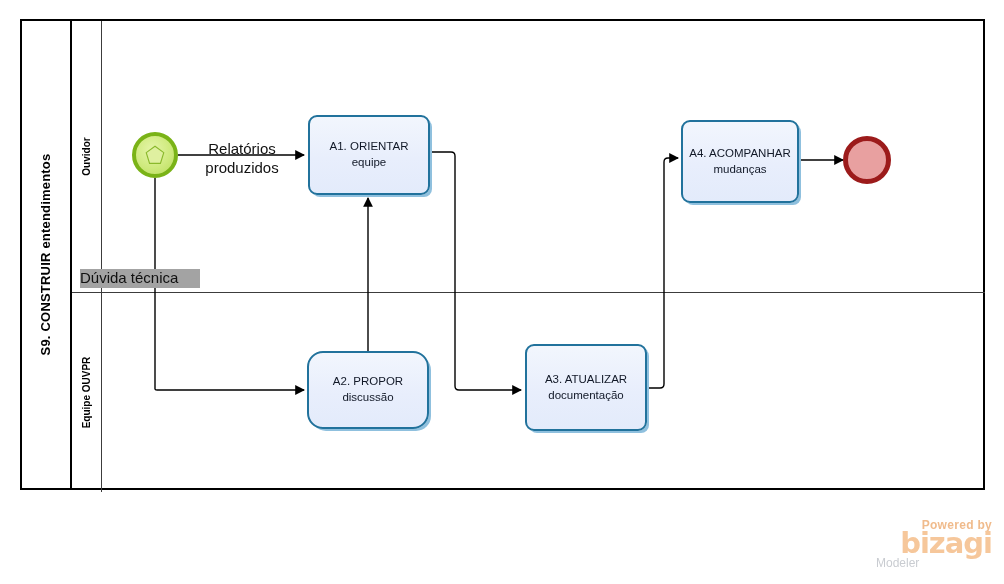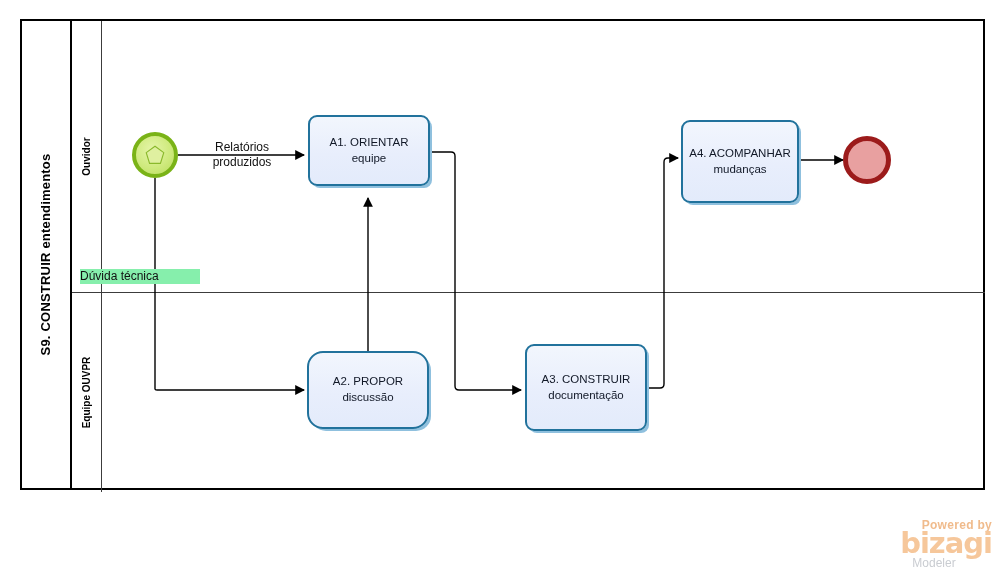--- a/index.html
+++ b/index.html
@@ -125,21 +125,21 @@
     width: 21px; height: 21px;
   }
   .end-event {
     border: 5px solid #9c1b1b;
     background: #e8a0a0;
   }
 
   
   .flow-label {
     position: absolute;
-    font-size: 12px;
+    font-size: 15px;
     color: #111111;
     line-height: 1.25;
     text-align: center;
     white-space: nowrap;
   }
   .flow-label.left-align { text-align: left; }
 
   
   .bizagi {
     position: absolute;
@@ -160,21 +160,21 @@
     font-size: 29px;
     color: #f6c79b;
     font-weight: bold;
     letter-spacing: -1px;
     line-height: 0.95;
     font-family: "DejaVu Sans", sans-serif;
   }
   .bizagi .modeler {
     font-size: 12px;
     color: #c9ccd1;
-    text-align: center;
+    text-align: left;
     margin-left: 4px;
     margin-top: -2px;
   }
 </style>
 </head>
 <body>
 
 <div id="canvas">
 
   <div class="pool">
@@ -213,42 +213,42 @@
   <div class="layer">
 
     <div class="event start-event" style="left:132px; top:132px; width:46px; height:46px;">
       <svg class="start-marker" viewBox="0 0 24 24">
         <polygon points="12,2 22,9.3 18.2,21.5 5.8,21.5 2,9.3" fill="#dff0a0" stroke="#8ab92c" stroke-width="1.3"></polygon>
       </svg>
     </div>
 
     <div class="event end-event" style="left:843px; top:136px; width:48px; height:48px;"></div>
 
-    <div class="task" style="left:308px; top:115px; width:122px; height:71px;">
+    <div class="task" style="left:308px; top:115px; width:122px; height:80px;">
       <span>A1. ORIENTAR equipe</span>
     </div>
 
     <div class="task" style="left:681px; top:120px; width:118px; height:83px;text-align:center;">
       <span>A4. ACOMPANHAR mudanças</span>
     </div>
 
     <div class="task" style="left:307px; top:351px; width:122px; height:78px;border-radius:16px;">
       <span>A2. PROPOR discussão</span>
     </div>
 
     <div class="task" style="left:525px; top:344px; width:122px; height:87px;">
-      <span>A3. CONSTRUIR documentação</span>
+      <span>A3. ATUALIZAR documentação</span>
     </div>
 
     <div class="flow-label" style="left:197px; top:140px; width:90px;">
       <div>Relatórios</div>
       <div>produzidos</div>
     </div>
 
-    <div class="flow-label left-align" style="left:80px; top:269px; width:120px; background:#86efac;">
+    <div class="flow-label left-align" style="left:80px; top:269px; width:120px; background:#a3a3a3;">
       <span>Dúvida técnica</span>
     </div>
 
   </div>
 
   <div class="bizagi">
     <div class="powered">Powered by</div>
     <div class="brand">bizagi</div>
     <div class="modeler">Modeler</div>
   </div>

